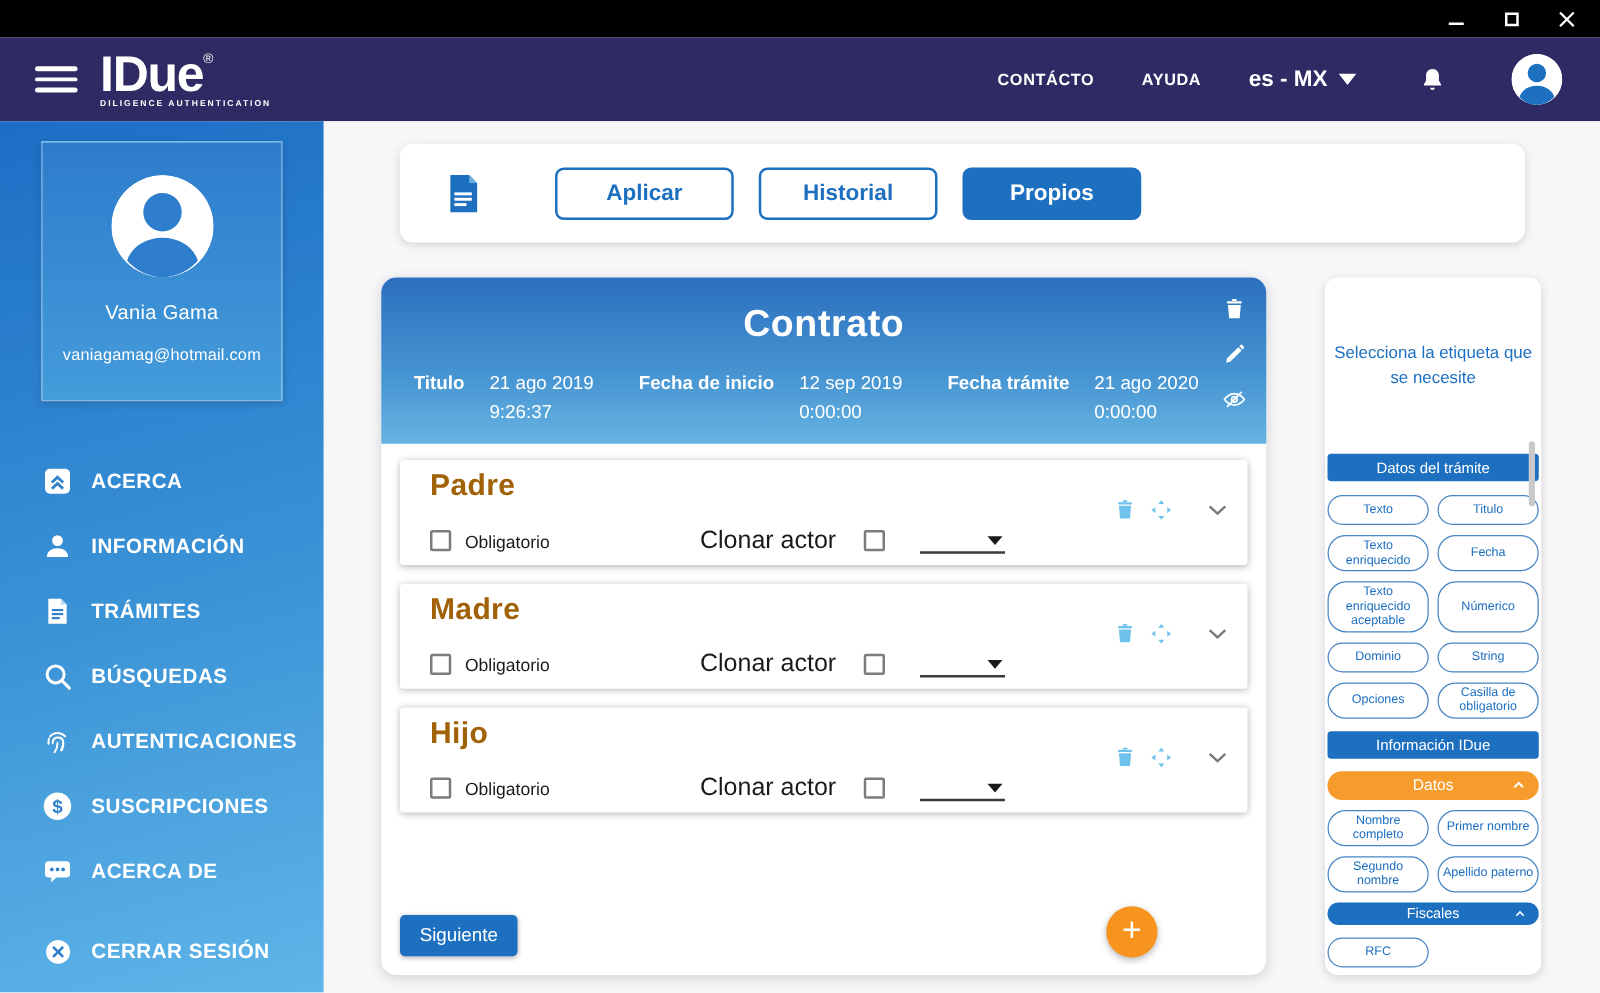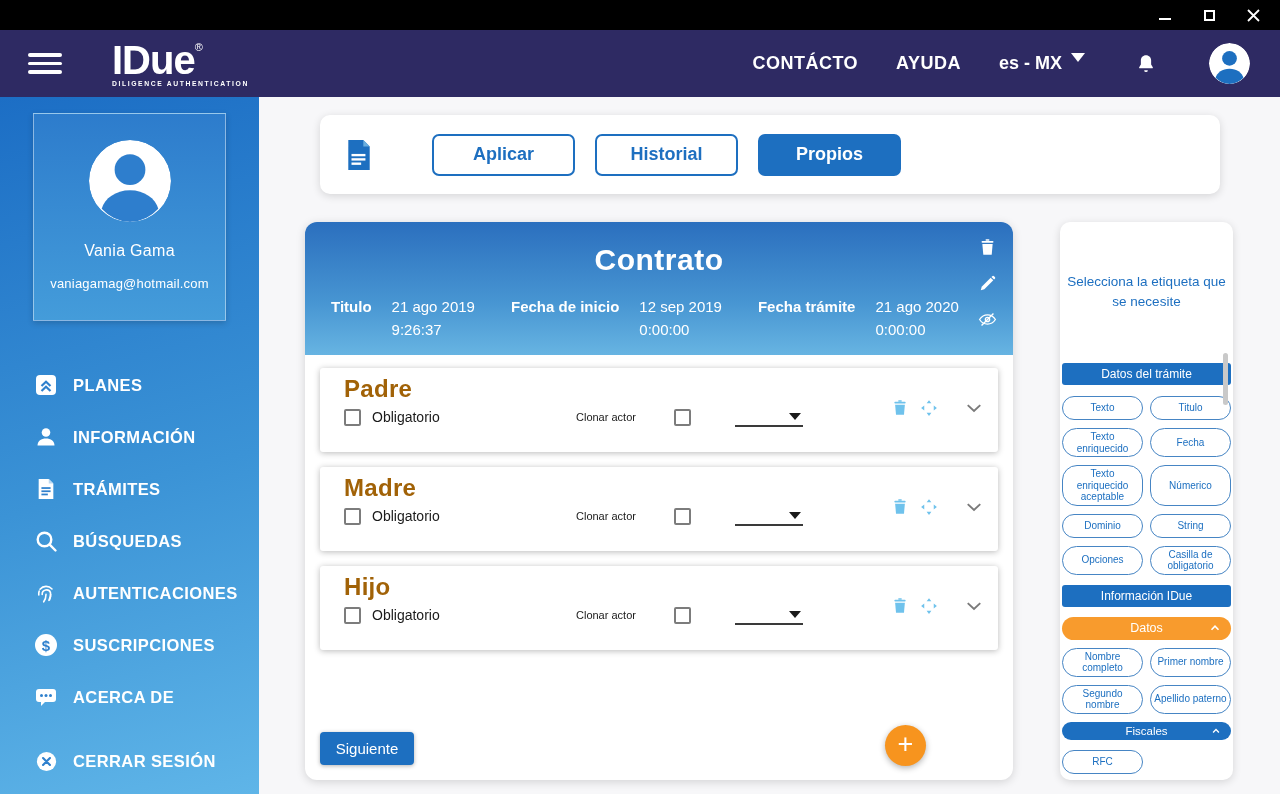--- a/index.html
+++ b/index.html
@@ -6,77 +6,77 @@
   html,body { width:1280px; height:794px; font-family:"Liberation Sans", sans-serif; background:#f7f7f9; overflow:hidden; }
   .app { position:relative; width:1280px; height:794px; }
 
   
   .titlebar { position:absolute; top:0; left:0; width:100%; height:30px; background:#000; display:flex; justify-content:flex-end; align-items:center; padding-right:12px; gap:14px; }
   .winbtn { width:30px; height:24px; display:flex; align-items:center; justify-content:center; cursor:pointer; }
   .min-glyph { width:12px; height:0; border-bottom:2px solid #fff; margin-top:8px; }
   .max-glyph { width:11px; height:11px; border:2px solid #fff; }
 
   
-  .header { position:absolute; top:30px; left:0; width:100%; height:67px; background:#2e2a63; display:flex; align-items:center; color:#fff;gap:32px; }
+  .header { position:absolute; top:30px; left:0; width:100%; height:67px; background:#2e2a63; display:flex; align-items:center; color:#fff; }
   .hamburger { margin-left:28px; width:34px; display:flex; flex-direction:column; gap:5px; cursor:pointer; }
   .hamburger span { display:block; height:3.5px; background:#fff; border-radius:2px; }
   .logo-wrap { margin-left:18px; line-height:1; }
   .logo-main { font-size:40px; font-weight:700; letter-spacing:-1px; }
   .logo-reg { font-size:11px; vertical-align:top; position:relative; top:2px; }
   .logo-sub { font-size:6.8px; letter-spacing:1.6px; margin-top:1px; font-weight:700; }
   .header-right { margin-left:auto; display:flex; align-items:center; margin-right:30px; }
-  .hnav { font-size:18px; font-weight:700; letter-spacing:0.5px; cursor:pointer; }
+  .hnav { font-size:13px; font-weight:700; letter-spacing:0.5px; cursor:pointer; }
   .hnav.contact { margin-right:38px; }
   .hnav.help { margin-right:38px; }
-  .lang { display:flex; gap:9px; font-size:18px; font-weight:700; cursor:pointer; margin-right:50px; }
+  .lang { display:flex; align-items:center; gap:9px; font-size:18px; font-weight:700; cursor:pointer; margin-right:50px; }
   .caret-down-w { width:0; height:0; border-left:7px solid transparent; border-right:7px solid transparent; border-top:9px solid #fff; }
   .bell { width:22px; height:24px; margin-right:52px; cursor:pointer; }
   .avatar-sm { width:41px; height:41px; border-radius:50%; overflow:hidden; cursor:pointer; }
 
   
   .sidebar { position:absolute; top:97px; left:0; width:259px; height:697px; background:linear-gradient(165deg,#1c6ec5 0%,#3b93d6 55%,#5fb5e8 100%); }
   .profile-card { width:193px; height:208px; margin:16px auto 0; background:linear-gradient(180deg,#2d7ccc,#449cda); border:1px solid rgba(255,255,255,0.45); box-shadow:0 2px 6px rgba(0,0,0,0.18); display:flex; flex-direction:column; align-items:center; }
   .avatar-lg { width:82px; height:82px; border-radius:50%; overflow:hidden; margin-top:26px; }
   .profile-name { color:#fff; font-size:16px; margin-top:20px; letter-spacing:0.3px; }
   .profile-email { color:#fff; font-size:13px; margin-top:16px; letter-spacing:0.2px; }
   .nav { list-style:none; margin-top:38px; }
   .nav li { display:flex; align-items:center; height:52px; padding-left:33px; cursor:pointer; color:#fff; }
   .nav-icon { width:26px; height:26px; flex:0 0 26px; display:flex; align-items:center; justify-content:center; }
   .nav-label { margin-left:14px; font-size:16.5px; font-weight:700; letter-spacing:0.4px; }
   .nav li.logout { margin-top:12px; }
   .dollar-circle { width:22px; height:22px; border-radius:50%; background:#fff; color:#2f80cd; font-weight:700; font-size:15px; display:flex; align-items:center; justify-content:center; }
 
   
   .content { position:absolute; top:97px; left:259px; width:1021px; height:697px; background:#f7f7f9; }
 
-  .toolbar-card { position:absolute; left:61px; top:18px; width:900px; height:79px; background:#fff; border-radius:10px; box-shadow:0 2px 8px rgba(0,0,0,0.14); display:flex; align-items:center; padding-left:26px; }
+  .toolbar-card { position:absolute; left:61px; top:18px; width:900px; height:79px; background:#fff; border-radius:10px; box-shadow:0 2px 8px rgba(0,0,0,0.14); display:flex; align-items:center; padding-left:38px; }
   .doc-icon { width:26px; height:30px; }
   .toolbar-btns { display:flex; gap:20px; margin-left:60px; }
   .tbtn { width:143px; height:42px; border-radius:7px; border:2px solid #1d6fc0; background:#fff; color:#1d6fc0; font-size:18px; font-weight:700; font-family:inherit; cursor:pointer; }
   .tbtn.active { background:#1d6fc0; color:#fff; }
 
   
   .contract-card { position:absolute; left:46px; top:125px; width:708px; height:558px; background:#fff; border-radius:12px; box-shadow:0 2px 10px rgba(0,0,0,0.15); }
   .contract-header { position:relative; height:133px; border-radius:12px 12px 0 0; background:linear-gradient(180deg,#2b6fbe 0%,#4795d2 60%,#67b4e2 100%); color:#fff; }
   .contract-title { text-align:center; padding-top:21px; font-size:30px; font-weight:700; letter-spacing:0.5px; }
   .contract-meta { position:absolute; left:26px; bottom:14px; display:flex; column-gap:36px; }
   .meta-group { display:flex; column-gap:20px; }
   .meta-label { font-size:15px; font-weight:700; line-height:1.5; }
   .meta-value { font-size:15px; line-height:1.5; }
   .header-tools { position:absolute; right:16px; top:16px; display:flex; flex-direction:column; gap:17px; align-items:center; }
   .header-tools .ic { width:19px; height:19px; cursor:pointer; }
 
   .sections { padding:13px 15px 0; display:flex; flex-direction:column; gap:15px; }
   .actor-card { position:relative; height:84px; background:#fff; border-radius:3px; box-shadow:0 1px 6px rgba(0,0,0,0.28); padding:7px 24px 0; }
   .actor-title { color:#a16207; font-size:24px; font-weight:700; letter-spacing:0.3px; }
-  .actor-row { display:flex; align-items:center; margin-top:4px;gap:16px; }
+  .actor-row { display:flex; align-items:center; margin-top:18px; }
   .checkbox { width:17px; height:17px; border:2px solid #7c7c7c; border-radius:2px; background:#fff; cursor:pointer; flex:0 0 17px; }
   .cb-label { font-size:14px; color:#1a1a1a; margin-left:11px; }
   .grp1 { display:flex; align-items:center; width:216px; }
-  .clonar-label { font-size:11px; color:#1a1a1a; }
+  .clonar-label { font-size:20px; color:#1a1a1a; }
   .actor-row .checkbox.cb2 { margin-left:22px; }
   .mini-select { position:relative; width:68px; height:20px; border-bottom:2px solid #3a3a3a; margin-left:28px; cursor:pointer; }
   .caret-down-d { position:absolute; right:2px; bottom:5px; width:0; height:0; border-left:6px solid transparent; border-right:6px solid transparent; border-top:7px solid #1a1a1a; }
   .actor-tools { position:absolute; right:14px; top:30px; display:flex; align-items:center; gap:11px; }
   .actor-tools .ic { width:18px; height:18px; cursor:pointer; }
   .actor-tools .chev { margin-left:15px; width:20px; height:20px; cursor:pointer; }
 
   .next-btn { position:absolute; left:15px; bottom:15px; width:94px; height:33px; background:#1d6fc0; border:none; border-radius:4px; color:#fff; font-size:15px; font-family:inherit; cursor:pointer; box-shadow:0 1px 4px rgba(0,0,0,0.3); }
   .fab { position:absolute; right:87px; bottom:14px; width:41px; height:41px; border-radius:50%; background:#f7941e; border:none; color:#fff; font-size:27px; line-height:1; cursor:pointer; box-shadow:0 2px 6px rgba(0,0,0,0.3); display:flex; align-items:center; justify-content:center; padding-bottom:3px; }
 
@@ -157,21 +157,21 @@
     </div>
     <ul class="nav">
       <li>
         <span class="nav-icon">
           <svg viewBox="0 0 24 24" width="24" height="24">
               <rect x="2" y="2" width="20" height="20" rx="4" fill="#fff"></rect>
               <path d="M7.5 13L12 8.8 16.5 13" stroke="#2f80cd" stroke-width="2.2" fill="none"></path>
               <path d="M7.5 18L12 13.8 16.5 18" stroke="#2f80cd" stroke-width="2.2" fill="none"></path>
             </svg>
         </span>
-        <span class="nav-label">PLANES</span>
+        <span class="nav-label">ACERCA</span>
       </li>
       <li>
         <span class="nav-icon">
           <svg viewBox="0 0 24 24" width="24" height="24" fill="#fff">
               <circle cx="12" cy="7.5" r="4.3"></circle>
               <path d="M3.5 20.5c0-4.4 3.8-7 8.5-7s8.5 2.6 8.5 7z"></path>
             </svg>
         </span>
         <span class="nav-label">INFORMACIÓN</span>
       </li>

